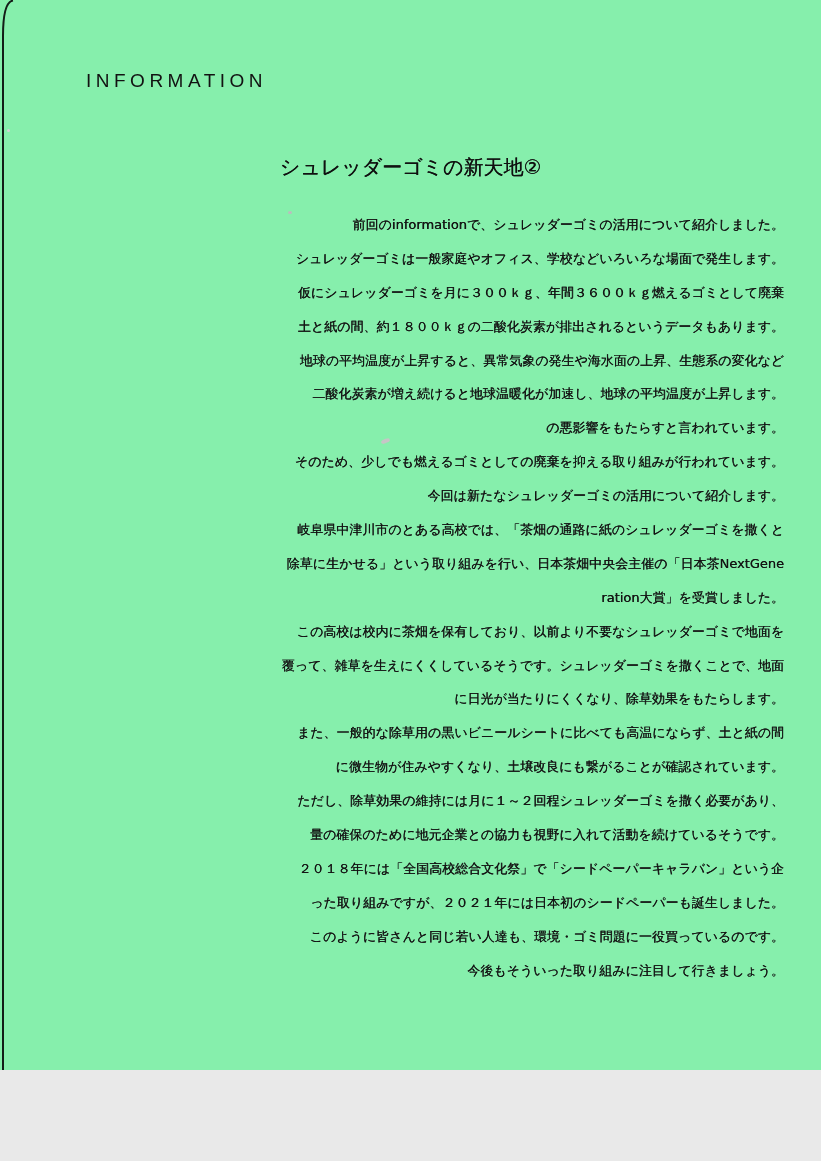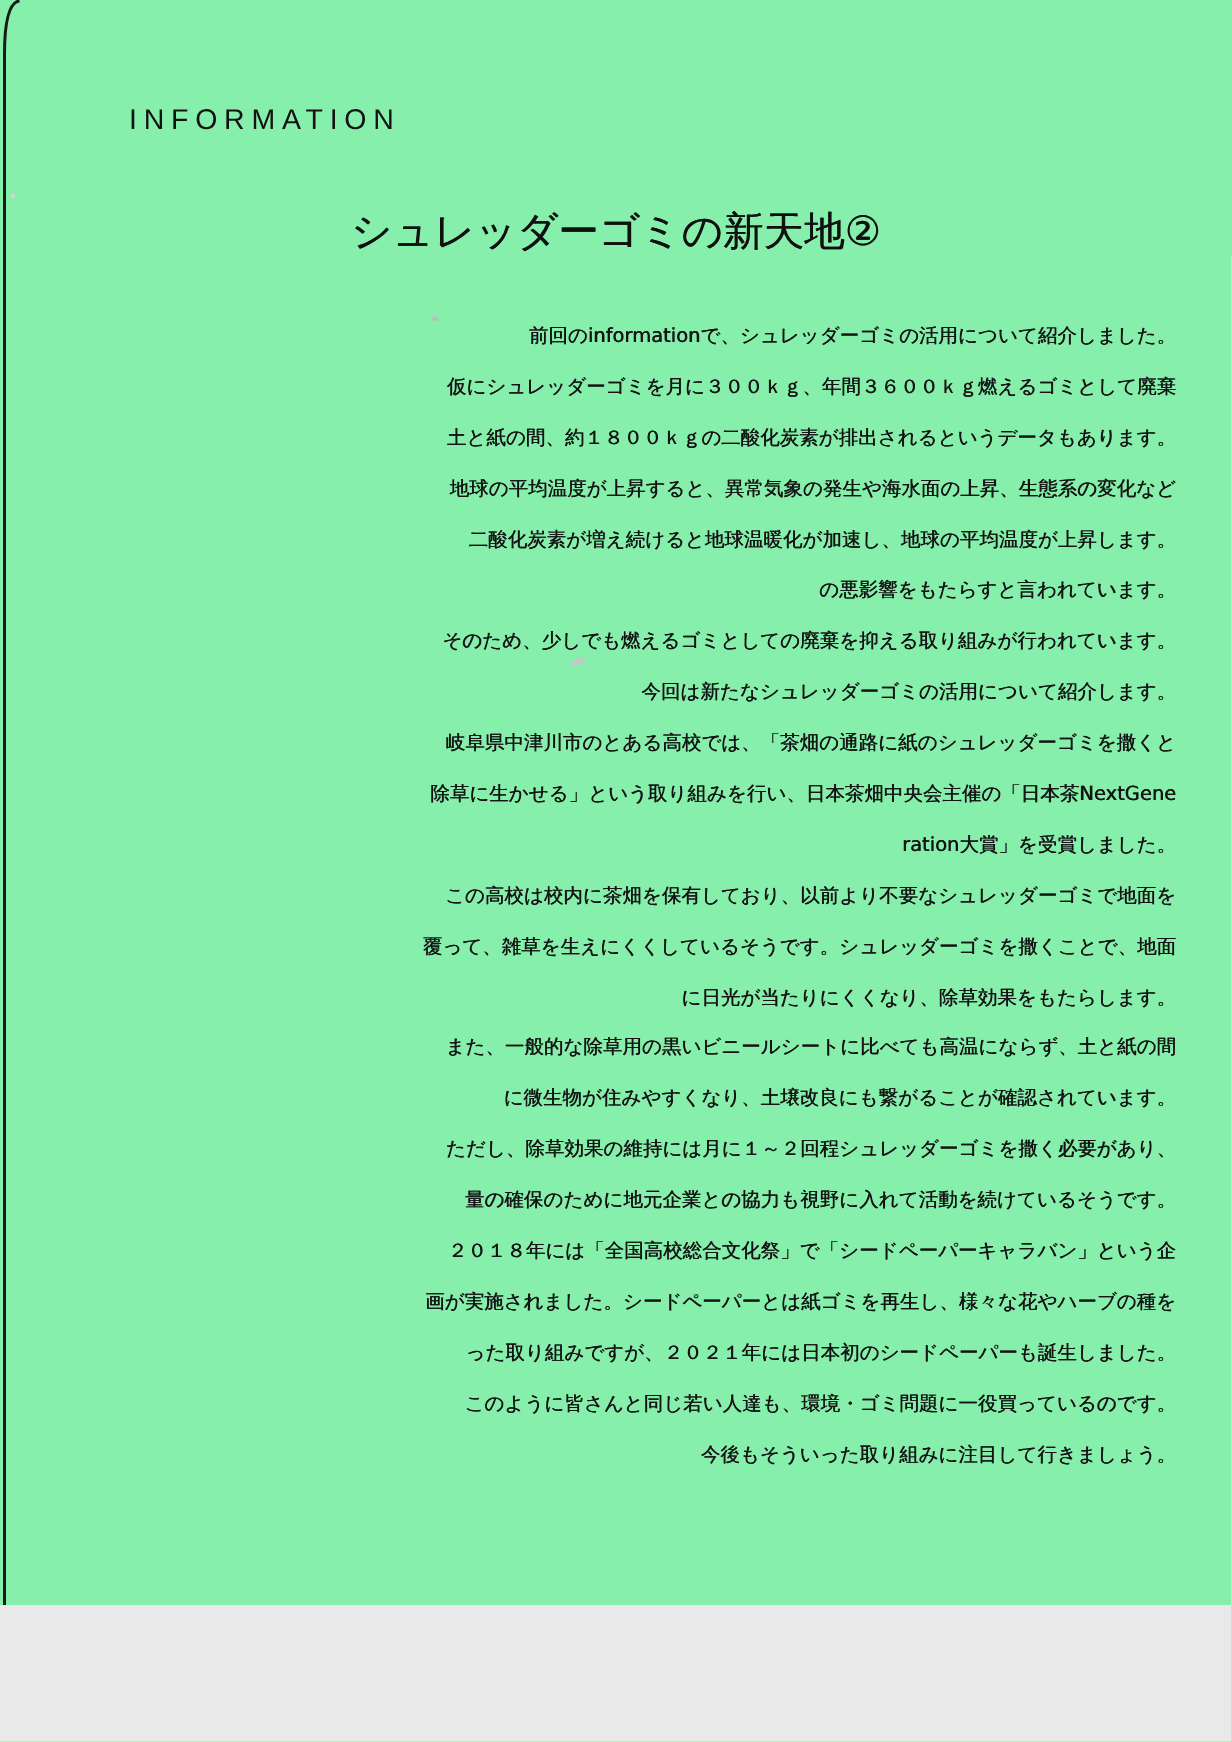--- a/index.html
+++ b/index.html
@@ -30,23 +30,23 @@
     font-family: "Liberation Sans", sans-serif;
     font-size: 19px;
     letter-spacing: 4.5px;
     color: #121212;
     white-space: nowrap;
   }
   .doc-title {
     position: absolute;
     left: 0;
     right: 0;
-    top: 136px;
+    top: 154px;
     text-align: center;
-    font-size: 27px;
+    font-size: 20px;
     color: #101010;
     text-shadow: 0.4px 0 0 currentColor;
     white-space: nowrap;
   }
   .doc-body {
     position: absolute;
     left: 62px;
     top: 208px;
     width: 722px;
     font-size: 13px;
@@ -78,39 +78,39 @@
   <svg class="edge-svg" width="30" height="1161" viewBox="0 0 30 1161">
     <path d="M 13 0.5 Q 3 2 3 36 L 3 1161" stroke="#0a0a0a" stroke-width="2" fill="none" opacity="0.92"></path>
   </svg>
 
   <div class="doc-header">INFORMATION</div>
 
   <div class="doc-title">シュレッダーゴミの新天地②</div>
 
   <div class="doc-body">
     <div class="body-line">　前回のinformationで、シュレッダーゴミの活用について紹介しました。</div>
+    <div class="body-line">　シュレッダーゴミは一般家庭やオフィス、学校などいろいろな場面で発生します。</div>
     <div class="body-line">　仮にシュレッダーゴミを月に３００ｋｇ、年間３６００ｋｇ燃えるゴミとして廃棄</div>
     <div class="body-line">土と紙の間、約１８００ｋｇの二酸化炭素が排出されるというデータもあります。</div>
     <div class="body-line">　地球の平均温度が上昇すると、異常気象の発生や海水面の上昇、生態系の変化など</div>
     <div class="body-line">　二酸化炭素が増え続けると地球温暖化が加速し、地球の平均温度が上昇します。</div>
     <div class="body-line">の悪影響をもたらすと言われています。</div>
     <div class="body-line">　そのため、少しでも燃えるゴミとしての廃棄を抑える取り組みが行われています。</div>
     <div class="body-line">　今回は新たなシュレッダーゴミの活用について紹介します。</div>
     <div class="body-line">　岐阜県中津川市のとある高校では、「茶畑の通路に紙のシュレッダーゴミを撒くと</div>
     <div class="body-line">除草に生かせる」という取り組みを行い、日本茶畑中央会主催の「日本茶NextGene</div>
     <div class="body-line">ration大賞」を受賞しました。</div>
     <div class="body-line">　この高校は校内に茶畑を保有しており、以前より不要なシュレッダーゴミで地面を</div>
     <div class="body-line">覆って、雑草を生えにくくしているそうです。シュレッダーゴミを撒くことで、地面</div>
     <div class="body-line">に日光が当たりにくくなり、除草効果をもたらします。</div>
     <div class="body-line">　また、一般的な除草用の黒いビニールシートに比べても高温にならず、土と紙の間</div>
     <div class="body-line">に微生物が住みやすくなり、土壌改良にも繋がることが確認されています。</div>
     <div class="body-line">　ただし、除草効果の維持には月に１～２回程シュレッダーゴミを撒く必要があり、</div>
     <div class="body-line">量の確保のために地元企業との協力も視野に入れて活動を続けているそうです。</div>
     <div class="body-line">　２０１８年には「全国高校総合文化祭」で「シードペーパーキャラバン」という企</div>
-    <div class="body-line">画が実施されました。シードペーパーとは紙ゴミを再生し、様々な花やハーブの種を</div>
     <div class="body-line">った取り組みですが、２０２１年には日本初のシードペーパーも誕生しました。</div>
     <div class="body-line">　このように皆さんと同じ若い人達も、環境・ゴミ問題に一役買っているのです。</div>
     <div class="body-line">　今後もそういった取り組みに注目して行きましょう。</div>
   </div>
 
   <div class="speck s1"></div>
   <div class="speck s2"></div>
   <div class="speck s3"></div>
   <div class="speck s4"></div>
 

